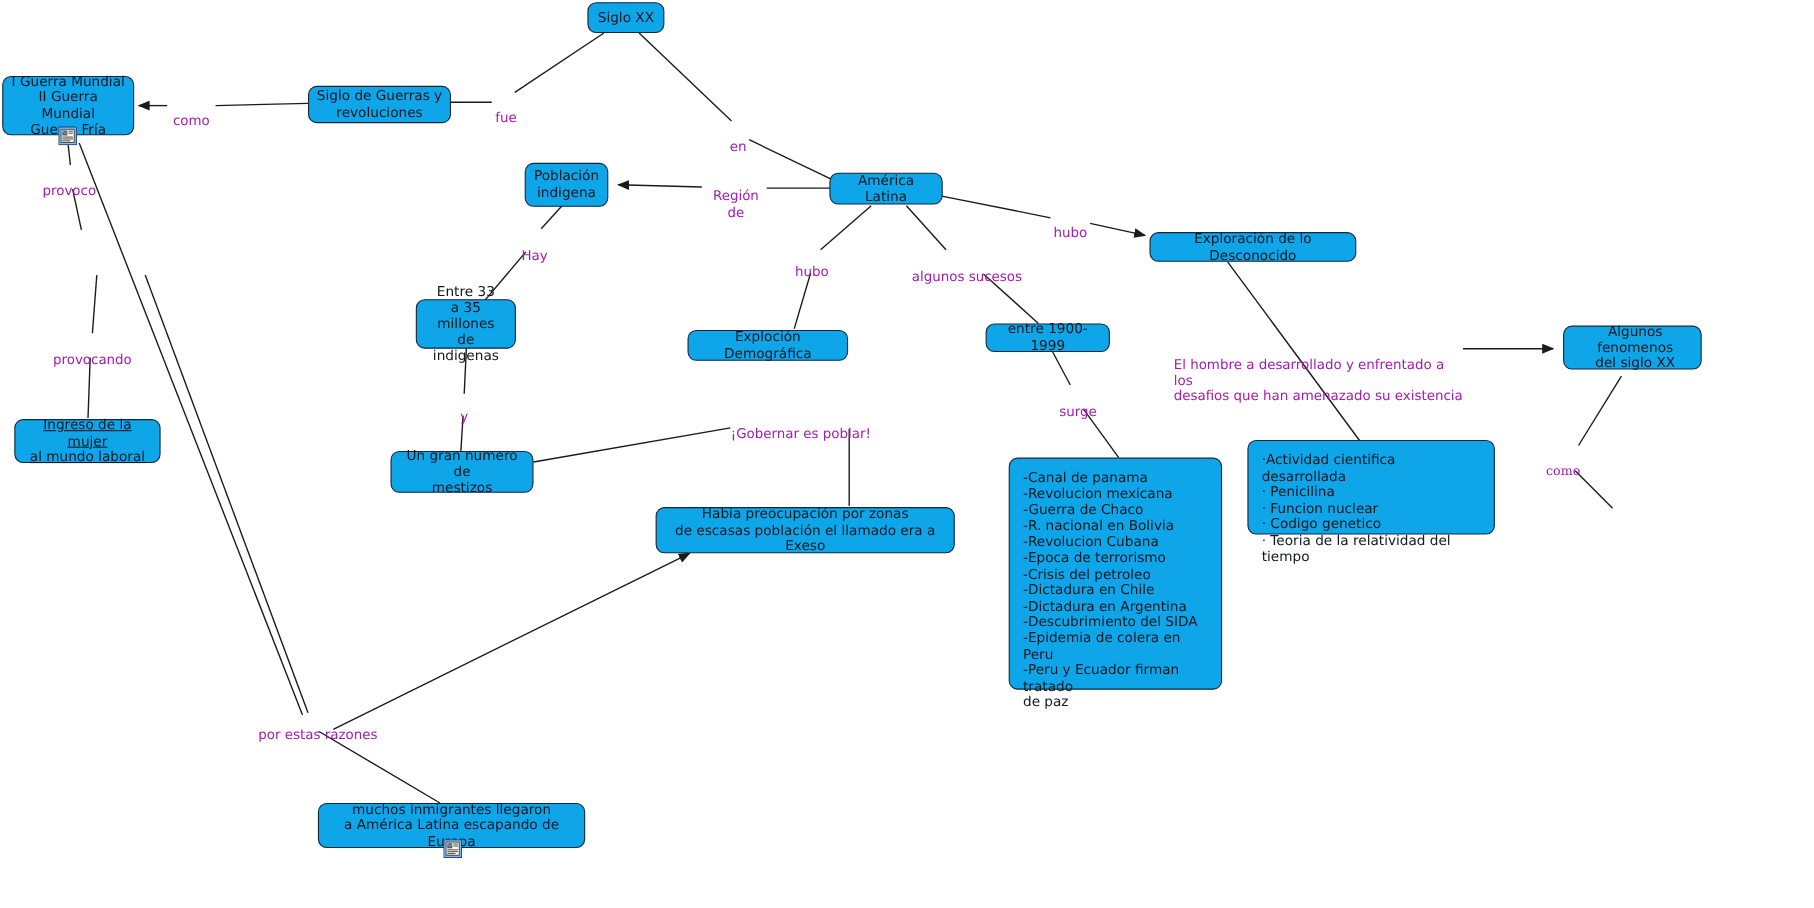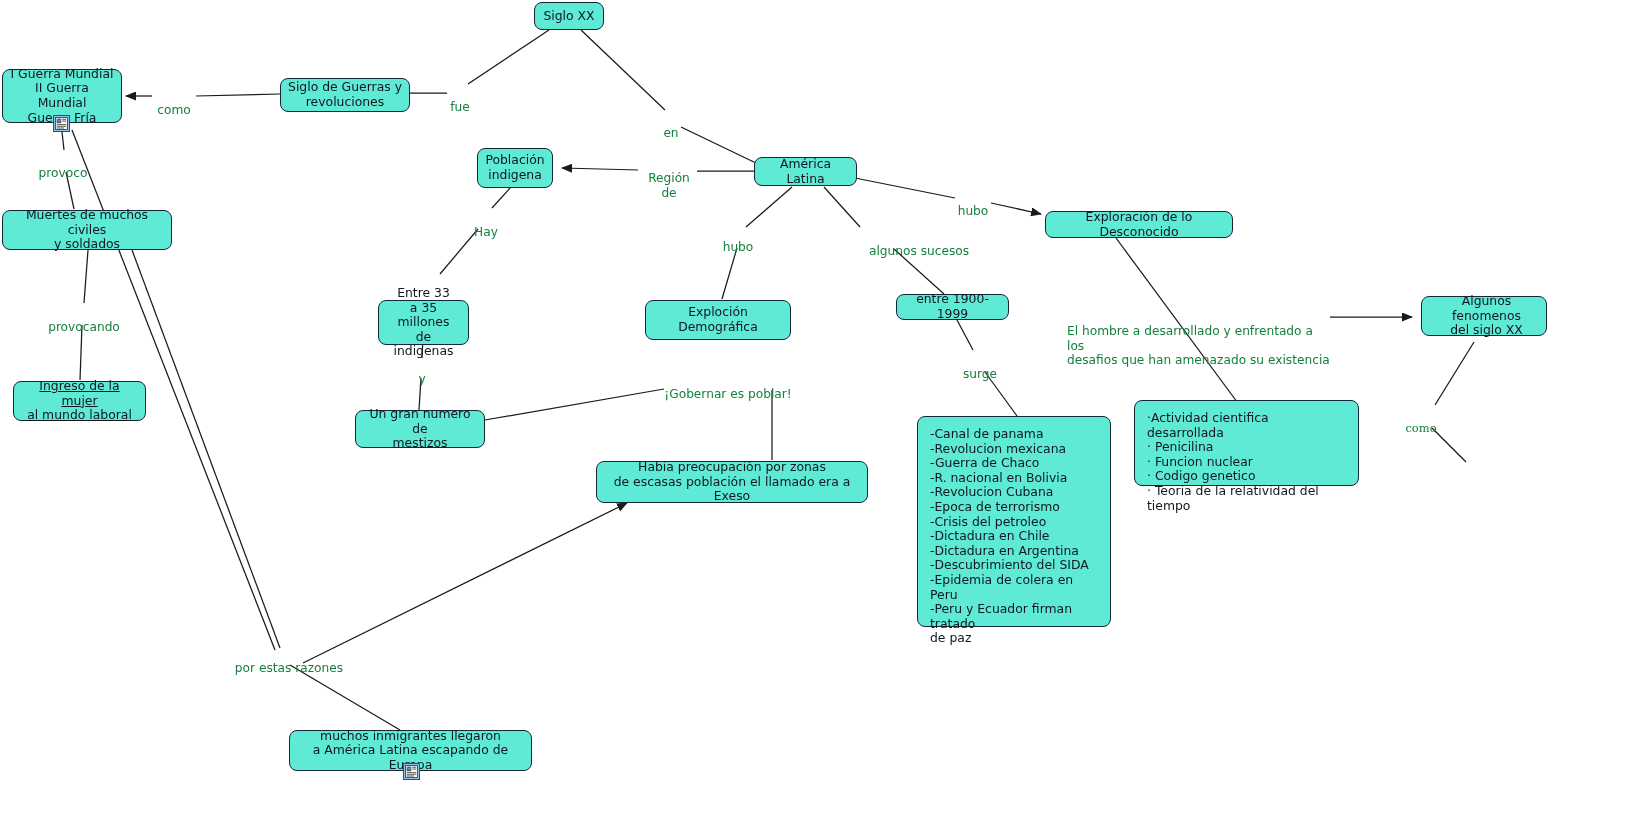--- a/index.html
+++ b/index.html
@@ -23,21 +23,21 @@
     position: absolute;
     left: 0;
     top: 0;
     width: 1649px;
     height: 825px;
     pointer-events: none;
   }
   .node {
     position: absolute;
     box-sizing: border-box;
-    background: #5eead4;
+    background: #0ea5e9;
     border: 1.4px solid #14263a;
     border-radius: 8px;
     color: #111820;
     font-family: "DejaVu Sans", "Liberation Sans", sans-serif;
     font-size: 12.4px;
     line-height: 14.6px;
     text-align: center;
     display: flex;
     align-items: center;
     justify-content: center;
@@ -50,21 +50,21 @@
     justify-content: flex-start;
     align-items: flex-start;
     padding: 10px 12px;
     line-height: 14.6px;
   }
   .link-label {
     position: absolute;
     font-family: "DejaVu Sans", "Liberation Sans", sans-serif;
     font-size: 12.2px;
     line-height: 14.4px;
-    color: #15803d;
+    color: #a21caf;
     background: transparent;
     white-space: pre-line;
     text-align: center;
     z-index: 6;
   }
   .link-label.serif {
     font-family: "DejaVu Serif", "Liberation Serif", serif;
     font-size: 11.5px;
   }
   .link-label.free {
@@ -169,51 +169,47 @@
       <rect x="3.6" y="3.6" width="4.6" height="4.6" fill="#3b5ea8"></rect>
       <path d="M4.1 4.3 L6 6.4 L7.6 5.1" stroke="#d8b13a" stroke-width="0.9" fill="none"></path>
       <line x1="9.2" y1="4.3" x2="13.3" y2="4.3" stroke="#333" stroke-width="0.8"></line>
       <line x1="9.2" y1="6.1" x2="13.3" y2="6.1" stroke="#333" stroke-width="0.8"></line>
       <line x1="3.7" y1="9.6" x2="13.3" y2="9.6" stroke="#333" stroke-width="0.8"></line>
       <line x1="3.7" y1="11.3" x2="13.3" y2="11.3" stroke="#333" stroke-width="0.8"></line>
       <line x1="3.7" y1="13" x2="11" y2="13" stroke="#333" stroke-width="0.8"></line>
     </svg>
   </div>
 
-  <div class="node" style="left:2px; top:210px; width:170px; height:40px;">
-    <span>Muertes de muchos civiles
-y soldados</span>
-  </div>
 
   <div class="node" style="left:13px; top:381px; width:133px; height:40px;text-decoration:underline;">
     <span>Ingreso de la mujer
 al mundo laboral</span>
   </div>
 
   <div class="node" style="left:754px; top:157px; width:103px; height:29px;">
     <span>América Latina</span>
   </div>
 
   <div class="node" style="left:477px; top:148px; width:76px; height:40px;">
     <span>Población
 indigena</span>
   </div>
 
-  <div class="node" style="left:378px; top:272px; width:91px; height:45px;margin-top:28px;">
+  <div class="node" style="left:378px; top:272px; width:91px; height:45px;">
     <span>Entre 33
 a 35 millones
 de indigenas</span>
   </div>
 
   <div class="node" style="left:355px; top:410px; width:130px; height:38px;">
     <span>Un gran numero de
 mestizos</span>
   </div>
 
-  <div class="node" style="left:645px; top:300px; width:146px; height:40px;">
+  <div class="node" style="left:625px; top:300px; width:146px; height:28px;">
     <span>Exploción Demográfica</span>
   </div>
 
   <div class="node" style="left:596px; top:461px; width:272px; height:42px;">
     <span>Habia preocupación por zonas
 de escasas población el llamado era a Exeso</span>
   </div>
 
   <div class="node" style="left:289px; top:730px; width:243px; height:41px;">
     <span>muchos inmigrantes llegaron
@@ -306,21 +302,21 @@
   </div>
 
   <div class="link-label" style="left:664px; top:373px; width:128px;">
     <span>¡Gobernar es poblar!</span>
   </div>
 
   <div class="link-label" style="left:720px; top:226px; width:36px;">
     <span>hubo</span>
   </div>
 
-  <div class="link-label" style="left:828px; top:230px; width:102px;margin-left:40px;">
+  <div class="link-label" style="left:828px; top:230px; width:102px;">
     <span>algunos sucesos</span>
   </div>
 
   <div class="link-label" style="left:955px; top:190px; width:36px;">
     <span>hubo</span>
   </div>
 
   <div class="link-label" style="left:960px; top:353px; width:40px;">
     <span>surge</span>
   </div>

